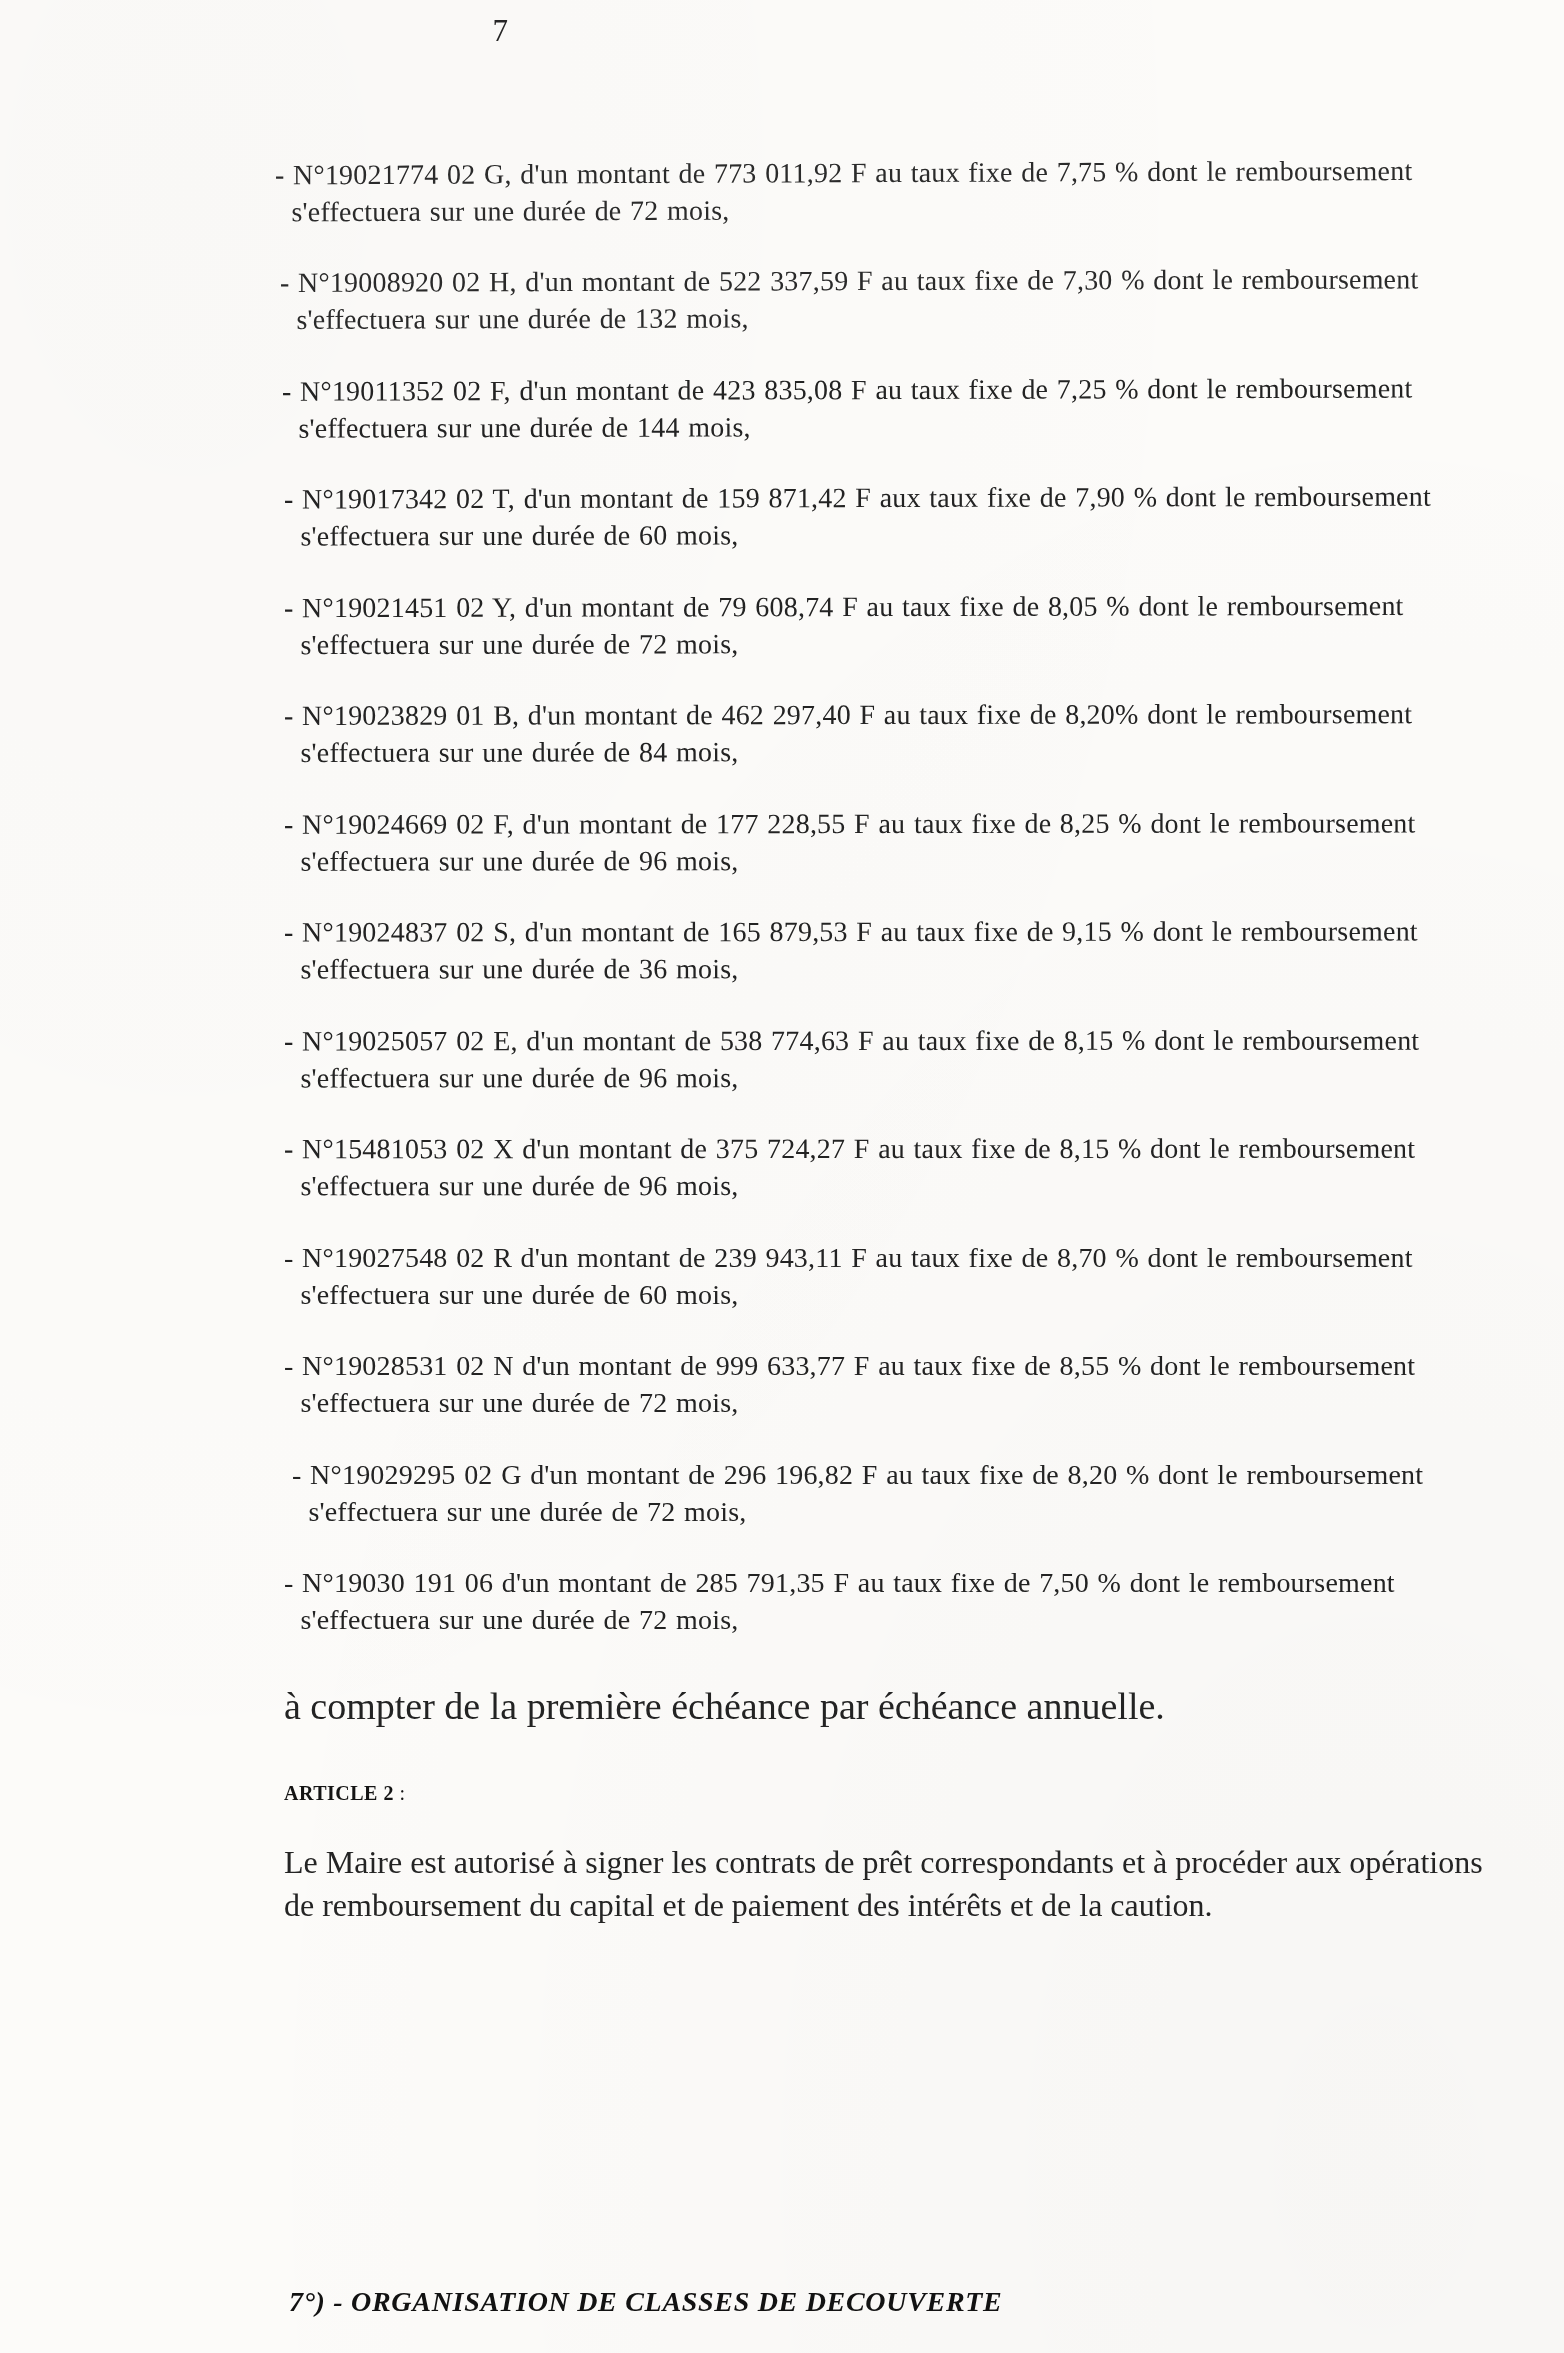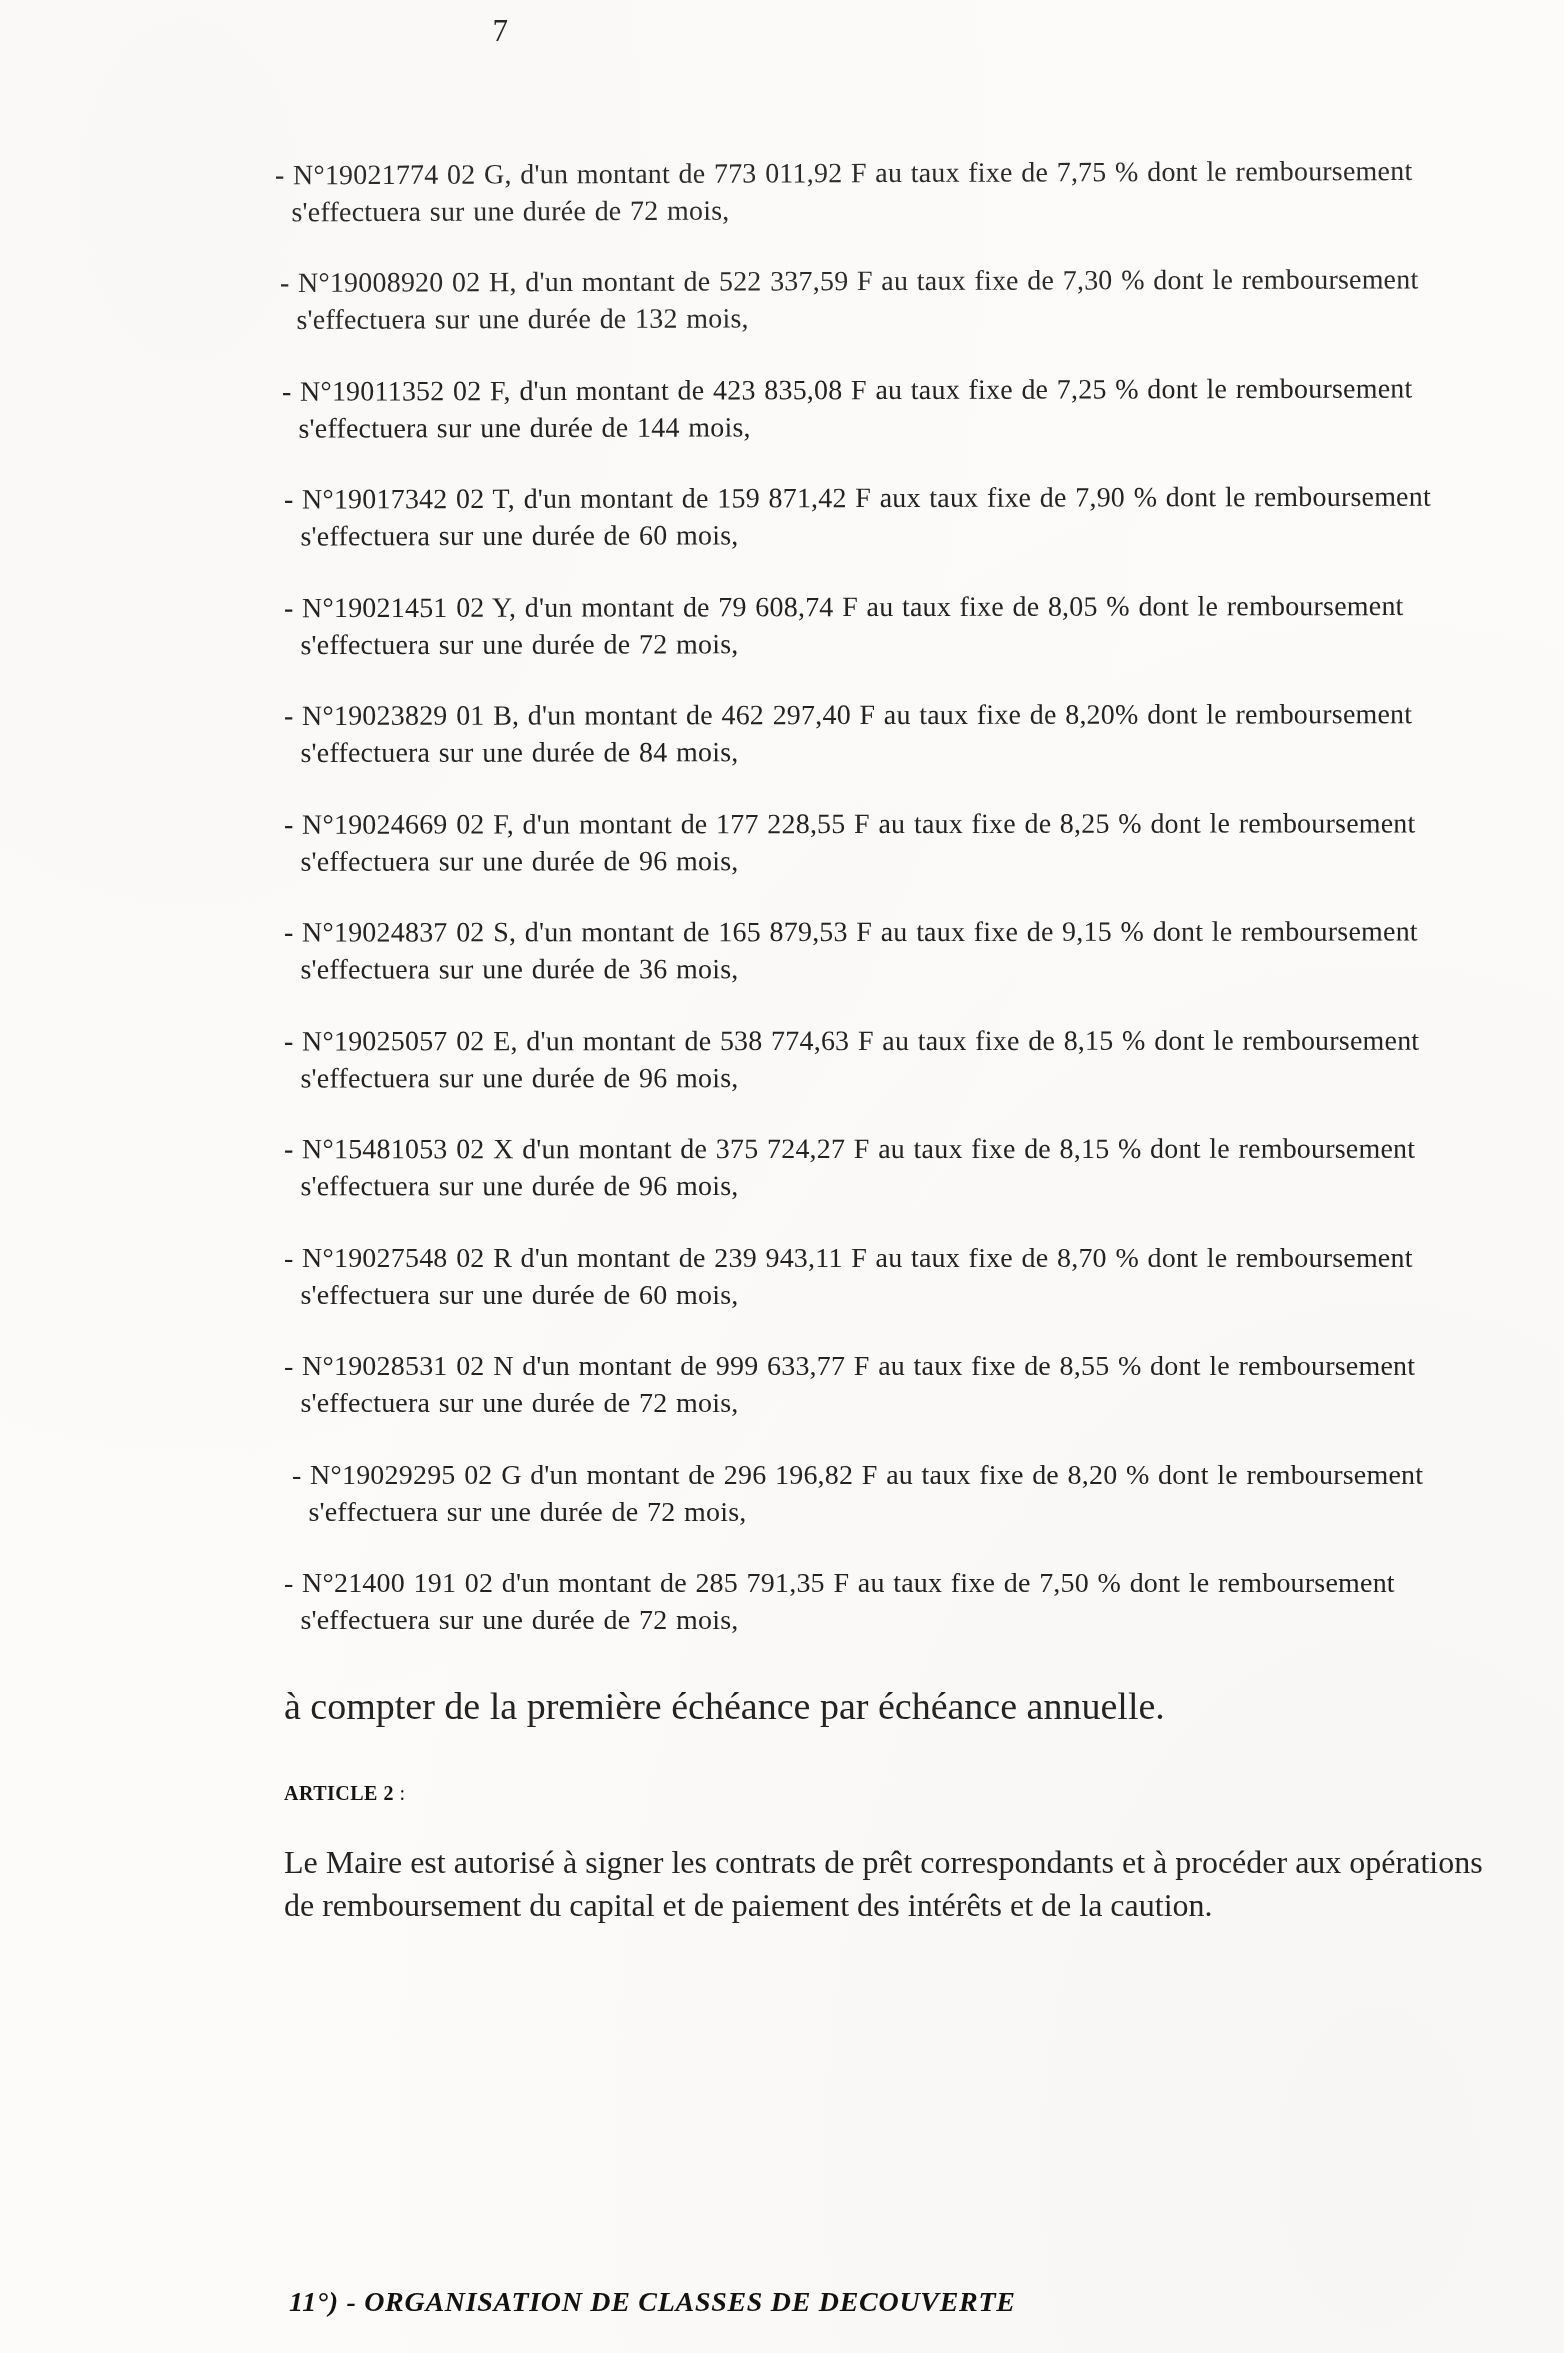--- a/index.html
+++ b/index.html
@@ -173,33 +173,33 @@
       <span class="lead">- N°19028531 02 N d'un montant de 999 633,77 F au taux fixe de 8,55 % dont le</span>
       <span>remboursement s'effectuera sur une durée de 72 mois,</span>
     </p>
 
     <p class="para loan">
       <span class="lead">- N°19029295 02 G d'un montant de 296 196,82 F au taux fixe de 8,20 % dont le</span>
       <span>remboursement s'effectuera sur une durée de 72 mois,</span>
     </p>
 
     <p class="para loan">
-      <span class="lead">- N°21400 191 02 d'un montant de 285 791,35 F au taux fixe de 7,50 % dont le</span>
+      <span class="lead">- N°19030 191 06 d'un montant de 285 791,35 F au taux fixe de 7,50 % dont le</span>
       <span>remboursement s'effectuera sur une durée de 72 mois,</span>
     </p>
 
     <p class="closing">à compter de la première échéance par échéance annuelle.</p>
 
     <p class="article-heading">
       <span>ARTICLE 2</span><span class="colon"> :</span>
     </p>
 
     <p class="article-body">
       <span>Le Maire est autorisé à signer les contrats de prêt correspondants et à procéder aux</span>
       <span>opérations de remboursement du capital et de paiement des intérêts et de la caution.</span>
     </p>
 
   </div>
 
-  <div class="section-heading">11°) - ORGANISATION DE CLASSES DE DECOUVERTE</div>
+  <div class="section-heading">7°) - ORGANISATION DE CLASSES DE DECOUVERTE</div>
 
 </div>
 
 
 </body></html>

